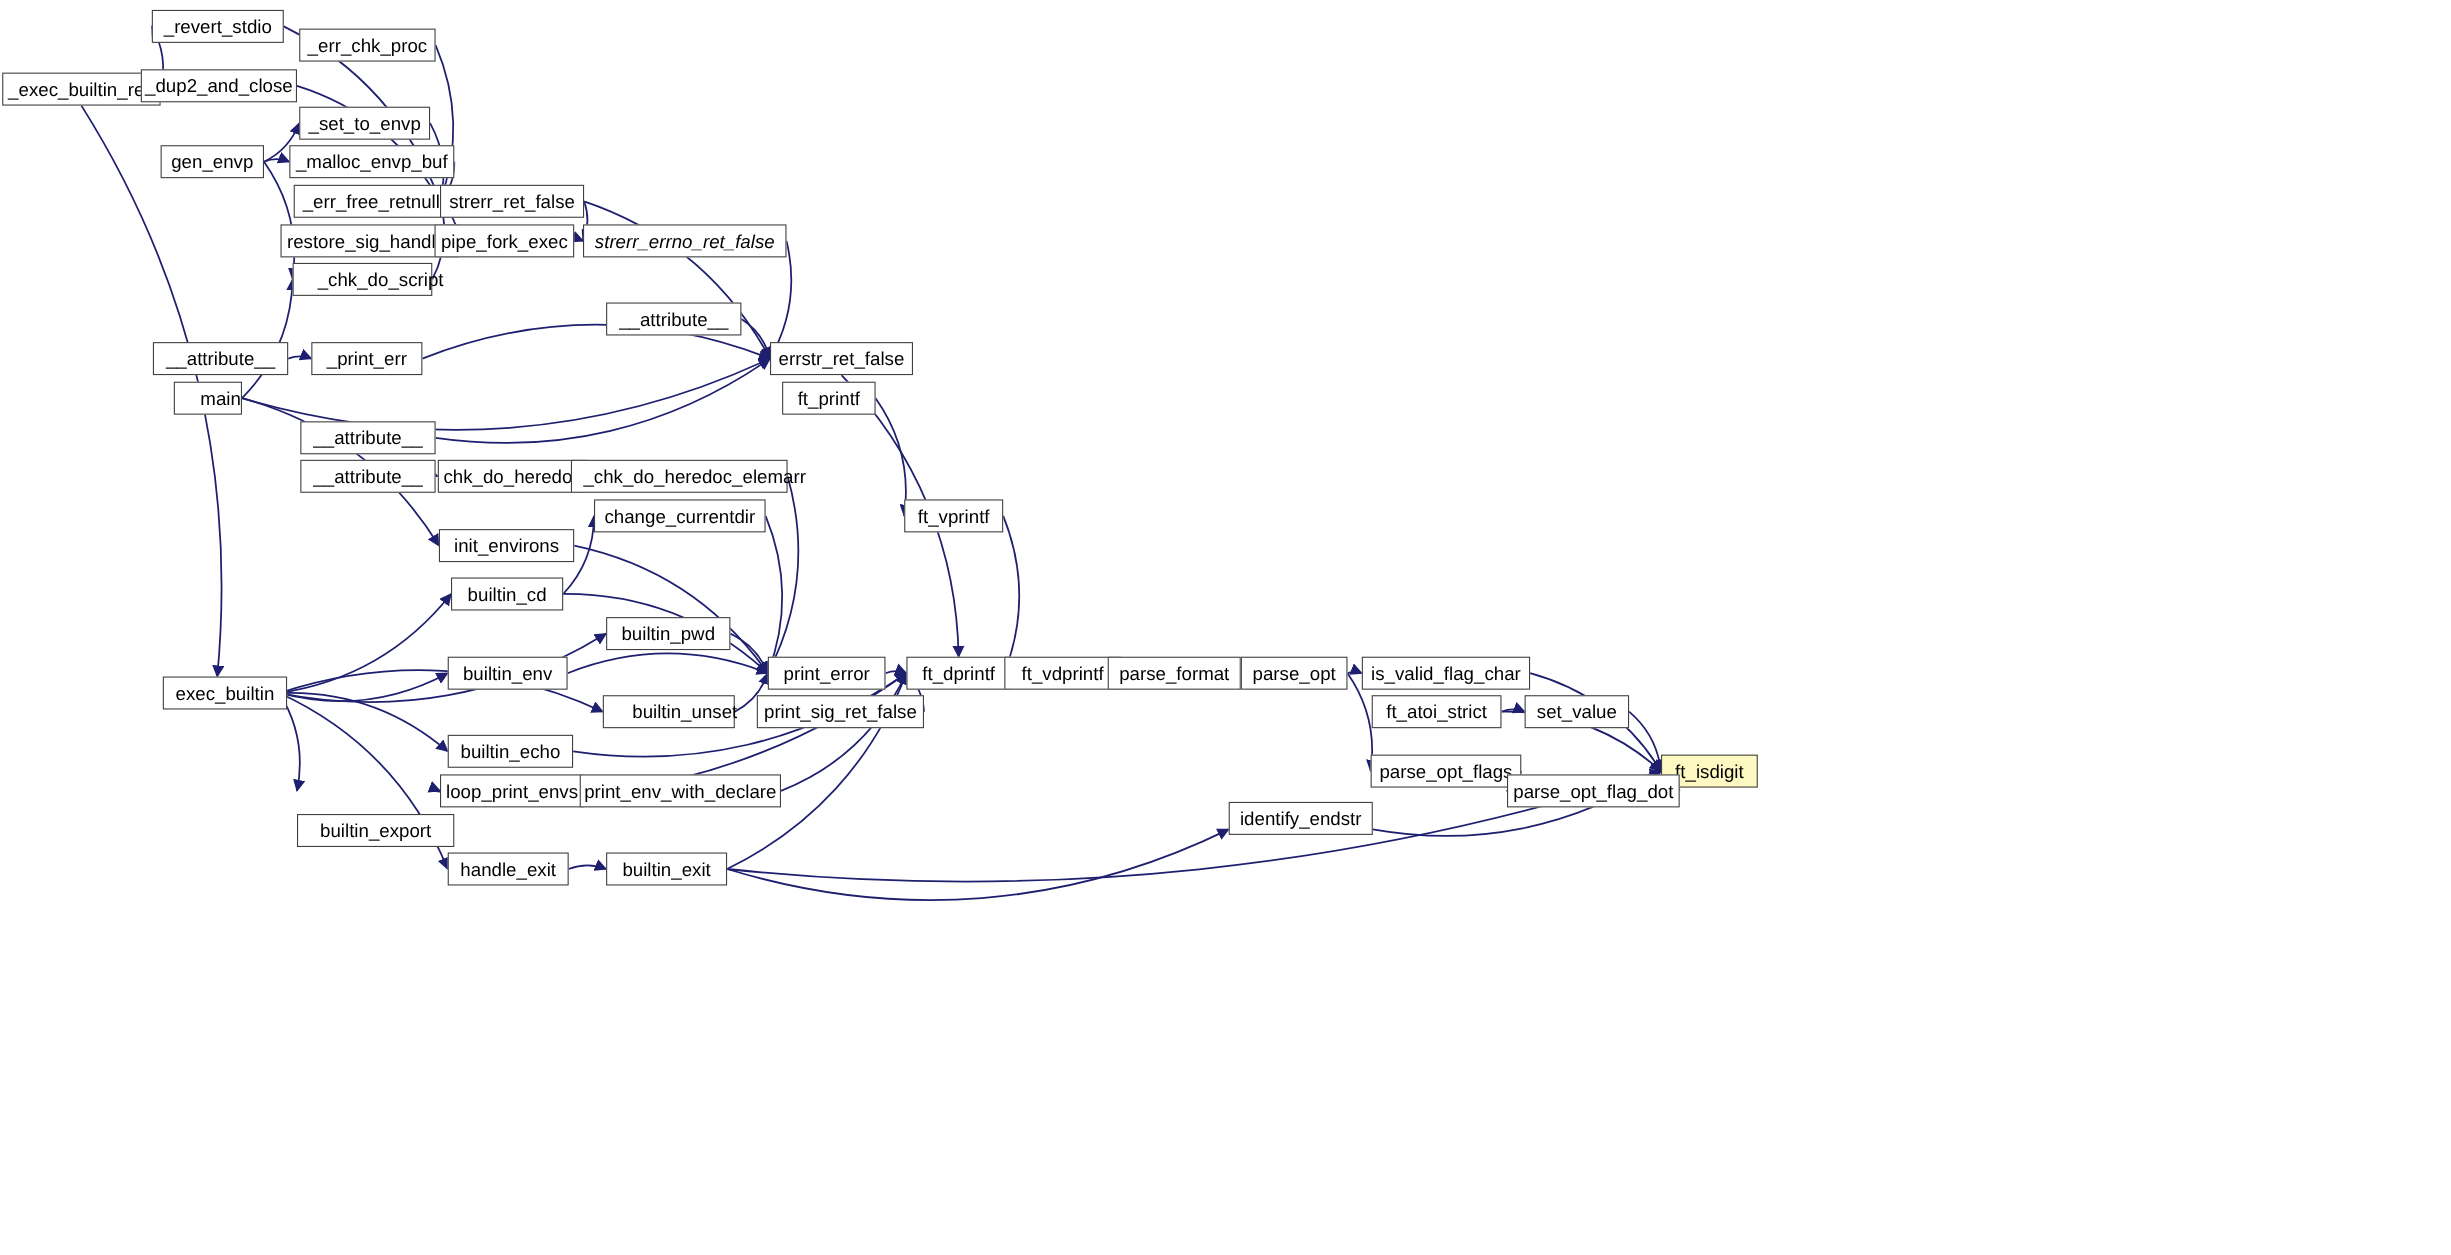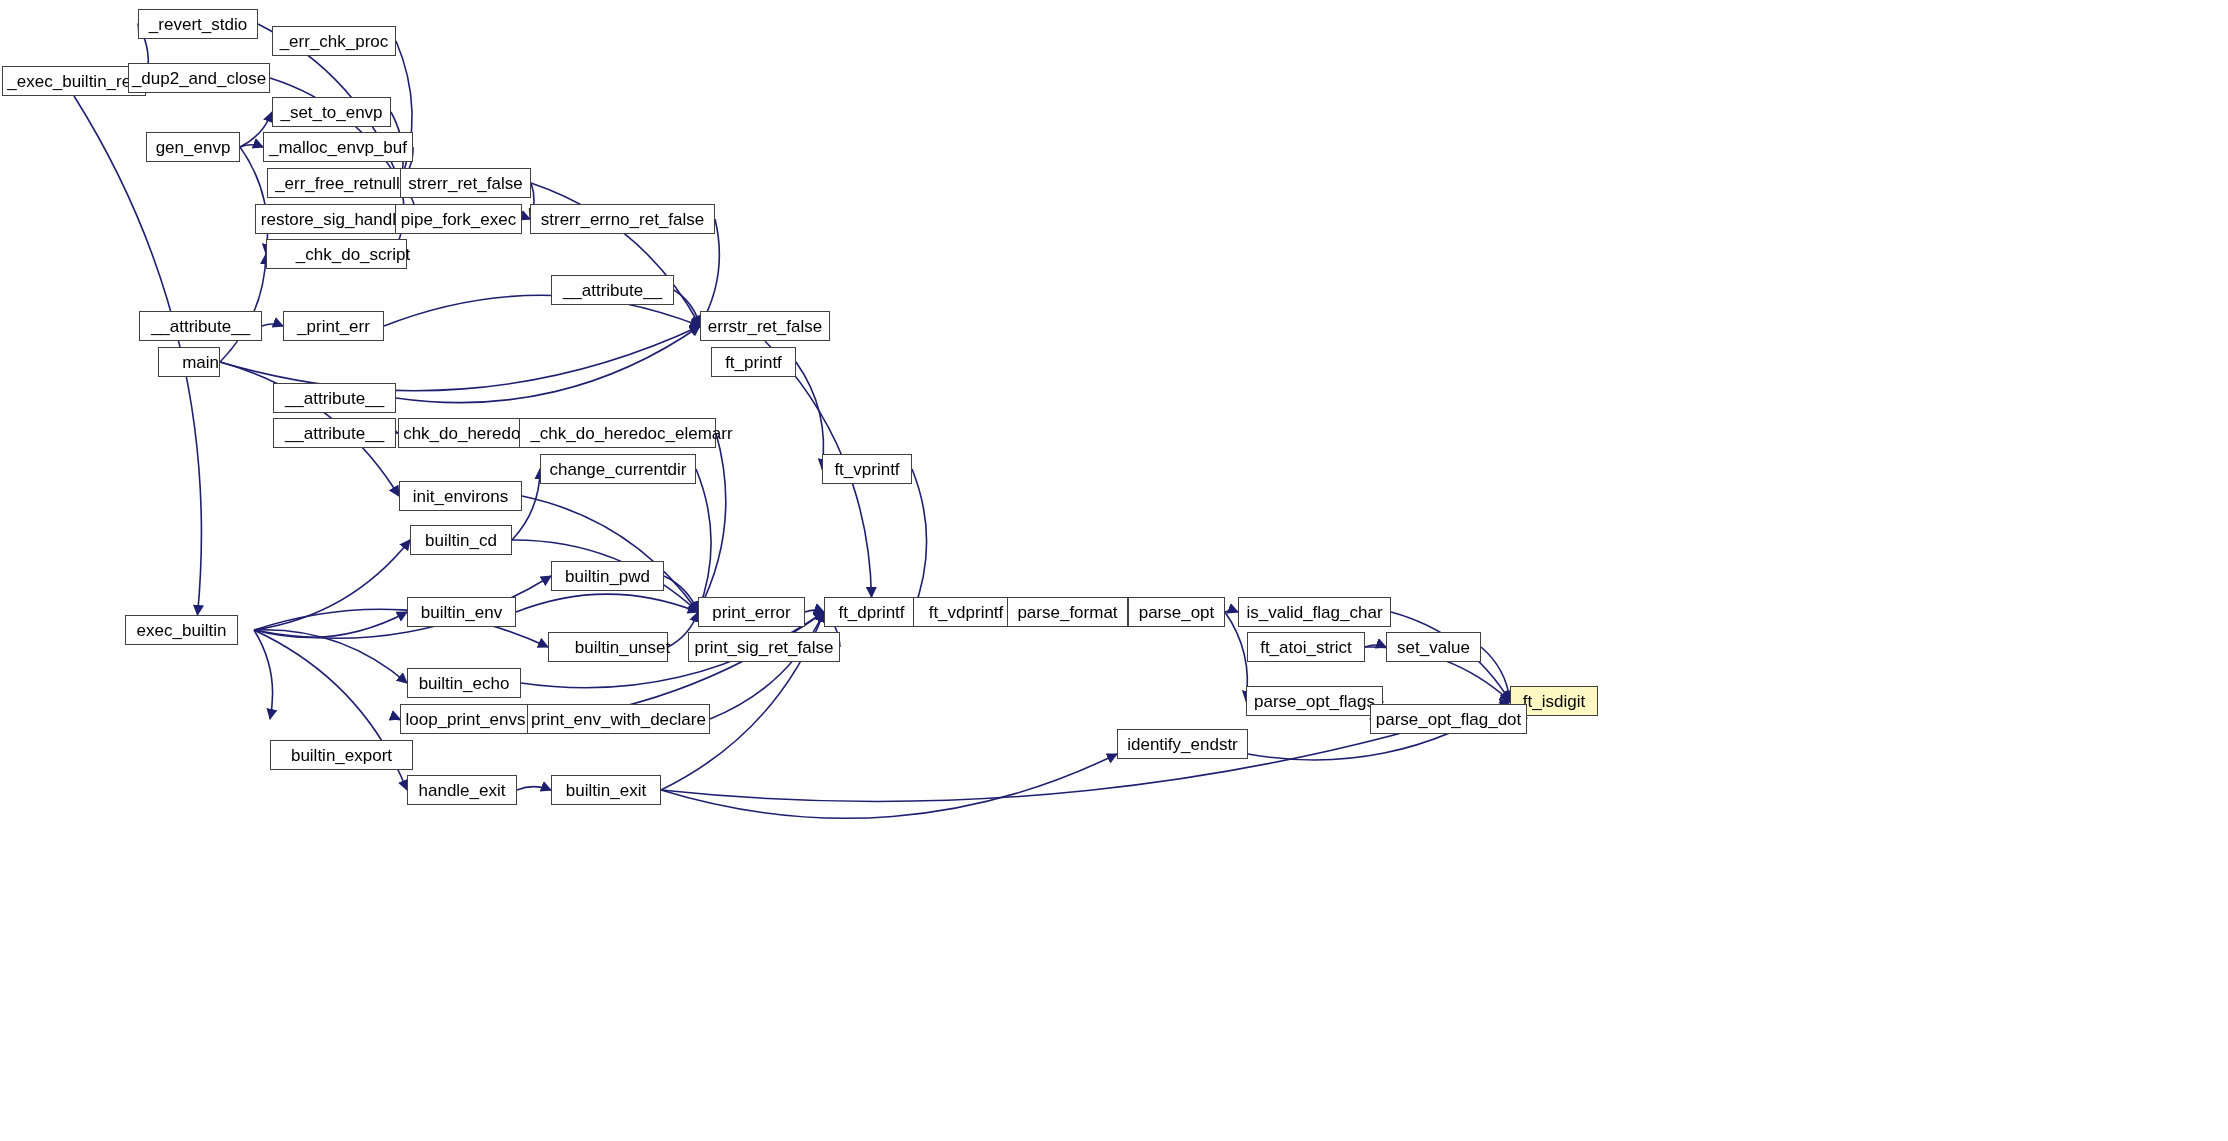--- a/index.html
+++ b/index.html
@@ -157,24 +157,24 @@
       </div>
       <div class="node" style="left: 400px; top: 168px; width: 131px;">
         <span class="node-label">strerr_ret_false</span>
       </div>
       <div class="node" style="left: 255px; top: 204px; width: 162px;">
         <span class="node-label">restore_sig_handler</span>
       </div>
       <div class="node" style="left: 395px; top: 204px; width: 127px;">
         <span class="node-label">pipe_fork_exec</span>
       </div>
-      <div class="node" style="left: 530px; top: 204px; width: 185px;">
+      <div class="node" style="left: 530px; top: 204px; width: 185px; font-style: italic;">
         <span class="node-label">strerr_errno_ret_false</span>
       </div>
-      <div class="node" style="left: 266px; top: 239px; width: 141px; padding-left: 33px;">
+      <div class="node" style="left: 266px; top: 239px; width: 127px; padding-left: 33px;">
         <span class="node-label">_chk_do_script</span>
       </div>
       <div class="node" style="left: 551px; top: 275px; width: 123px;">
         <span class="node-label">__attribute__</span>
       </div>
       <div class="node" style="left: 139px; top: 311px; width: 123px;">
         <span class="node-label">__attribute__</span>
       </div>
       <div class="node" style="left: 283px; top: 311px; width: 101px;">
         <span class="node-label">_print_err</span>
@@ -229,21 +229,21 @@
       </div>
       <div class="node" style="left: 1128px; top: 597px; width: 97px;">
         <span class="node-label">parse_opt</span>
       </div>
       <div class="node" style="left: 1238px; top: 597px; width: 153px;">
         <span class="node-label">is_valid_flag_char</span>
       </div>
       <div class="node" style="left: 407px; top: 597px; width: 109px;">
         <span class="node-label">builtin_env</span>
       </div>
-      <div class="node" style="left: 125px; top: 615px; width: 113px;">
+      <div class="node" style="left: 148px; top: 615px; width: 113px;">
         <span class="node-label">exec_builtin</span>
       </div>
       <div class="node" style="left: 548px; top: 632px; width: 120px; padding-left: 29px;">
         <span class="node-label">builtin_unset</span>
       </div>
       <div class="node" style="left: 688px; top: 632px; width: 152px;">
         <span class="node-label">print_sig_ret_false</span>
       </div>
       <div class="node" style="left: 1247px; top: 632px; width: 118px;">
         <span class="node-label">ft_atoi_strict</span>

